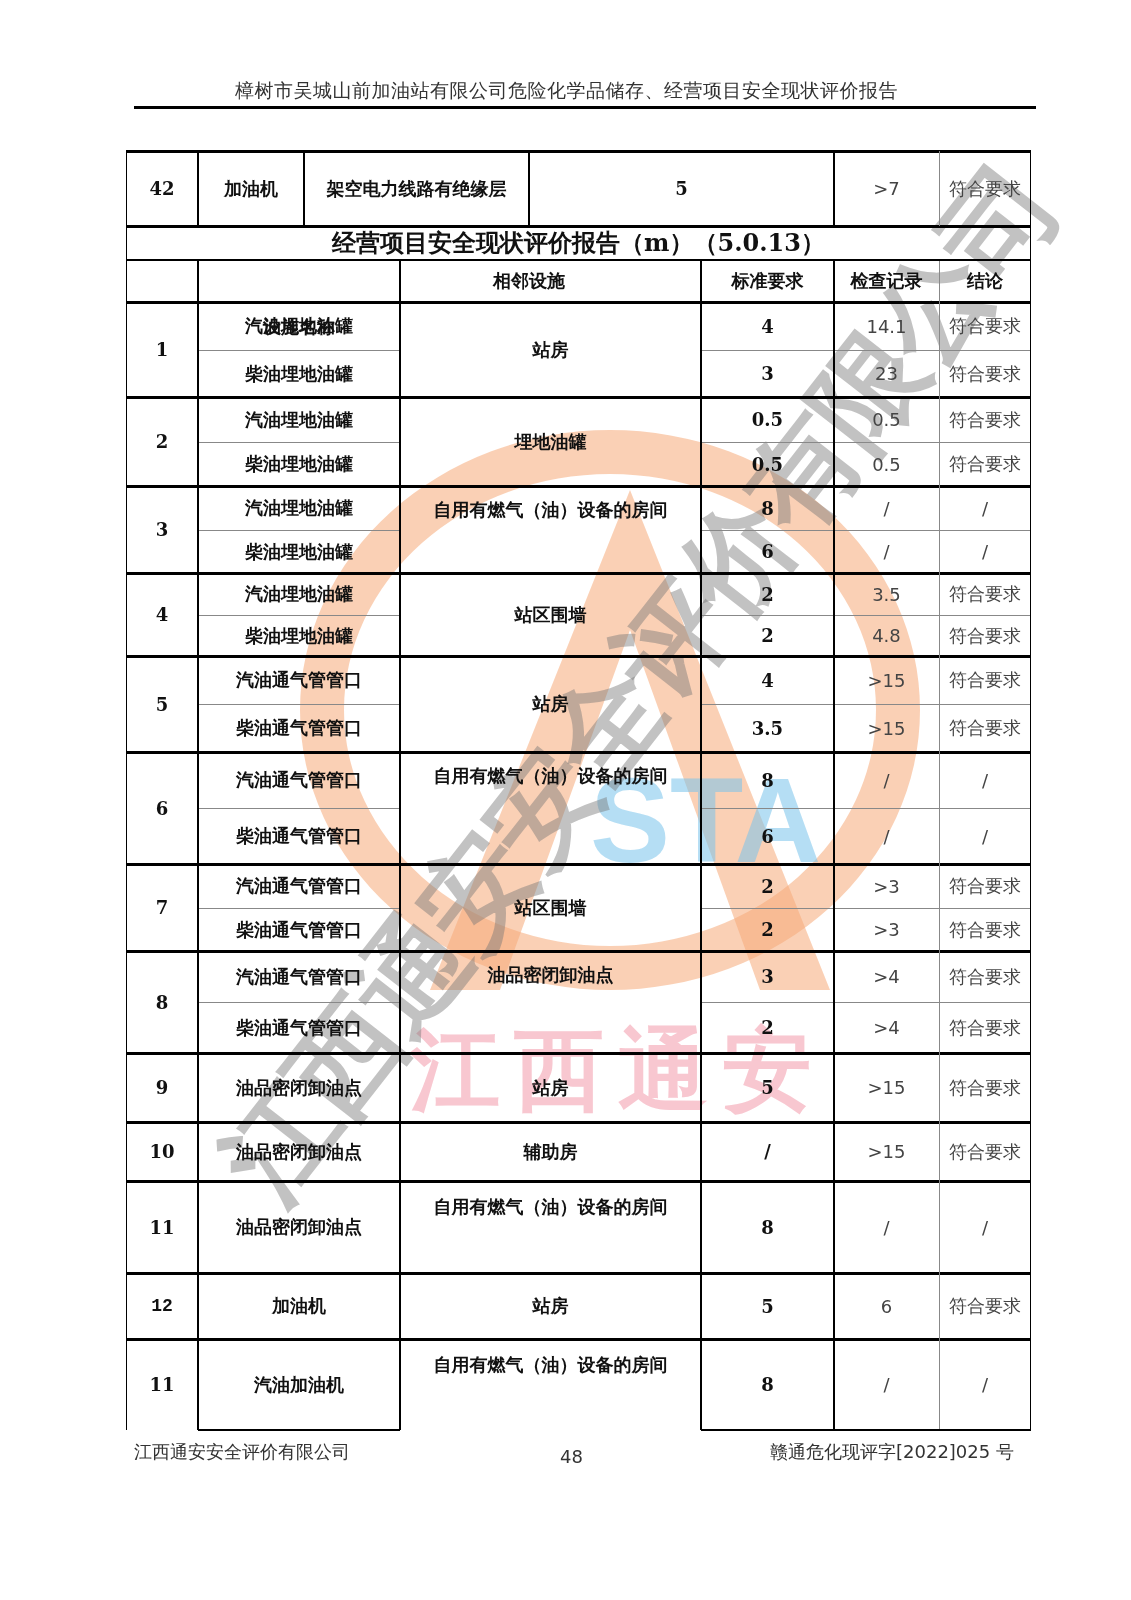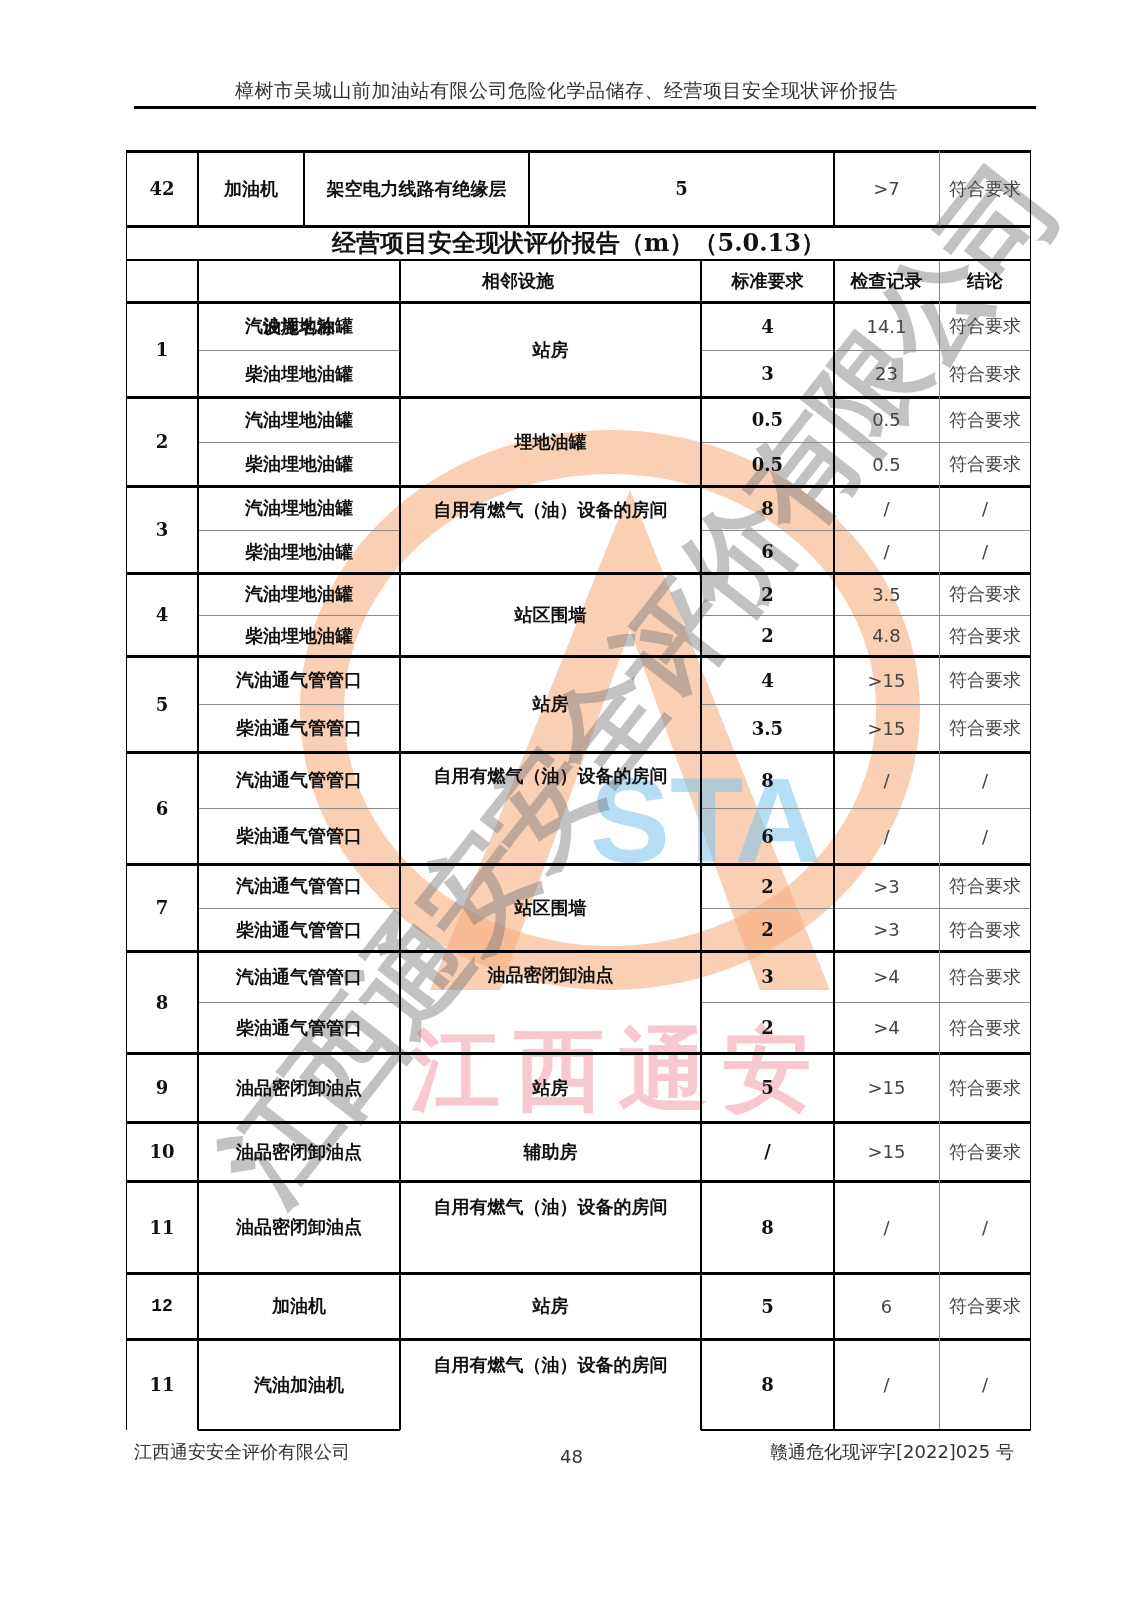--- a/index.html
+++ b/index.html
@@ -80,21 +80,21 @@
   <div class="cell bold" style="left:529px;top:151px;width:305px;height:75px;">5</div>
   <div class="cell light" style="left:834px;top:151px;width:105px;height:75px;">&gt;7</div>
   <div class="cell light" style="left:939px;top:151px;width:92px;height:75px;">符合要求</div>
 </div>
 
 <div class="section-title">经营项目安全现状评价报告（m）（5.0.13）</div>
 
 <div id="table-header">
   <div class="cell bold" style="left:126px;top:260px;width:72px;height:42px;"></div>
   <div class="cell bold" style="left:198px;top:260px;width:202px;height:42px;margin-top:46px;">设施名称</div>
-  <div class="cell bold" style="left:384px;top:260px;width:268px;height:42px;">相邻设施</div>
+  <div class="cell bold" style="left:395px;top:260px;width:268px;height:42px;">相邻设施</div>
   <div class="cell bold" style="left:701px;top:260px;width:133px;height:42px;">标准要求</div>
   <div class="cell bold" style="left:834px;top:260px;width:105px;height:42px;">检查记录</div>
   <div class="cell bold" style="left:939px;top:260px;width:92px;height:42px;">结论</div>
 </div>
 
 <div id="table-body">
     <div class="cell bold" style="left: 126px; top: 302px; width: 72px; height: 95px;">1</div>
     <div class="cell bold" style="left: 400px; top: 302px; width: 301px; height: 95px;">站房</div>
     <div class="cell bold" style="left: 198px; top: 302px; width: 202px; height: 48px;">汽油埋地油罐</div>
     <div class="cell bold" style="left: 701px; top: 302px; width: 133px; height: 48px;">4</div>

